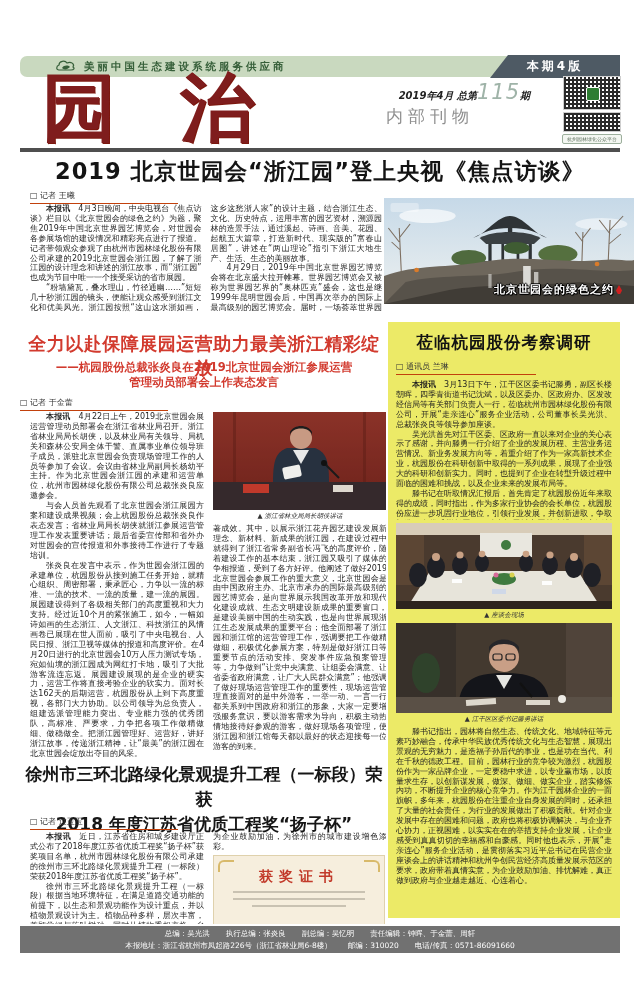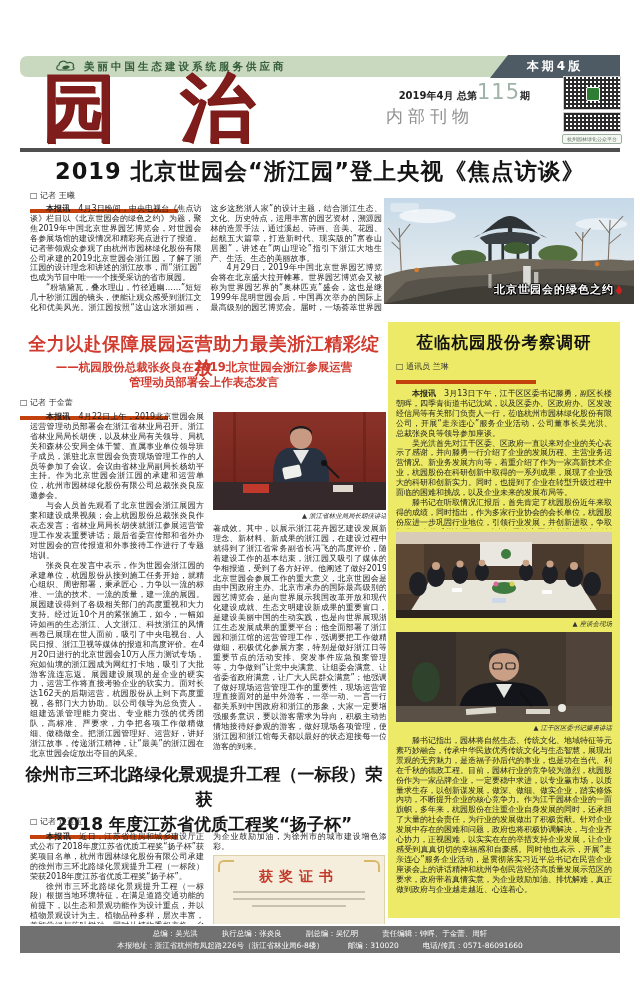--- a/index.html
+++ b/index.html
@@ -11,42 +11,42 @@
   .logo{margin-left:36px;width:20px;height:15px;flex:0 0 auto;}
   .slogan{margin-left:8px;font-size:10.5px;font-weight:bold;color:#37603a;letter-spacing:3px;}
   .badge{position:absolute;right:0;top:-1px;width:130px;height:23px;background:#4e5a64;color:#fff;
          display:flex;align-items:center;justify-content:center;font-size:12px;font-weight:bold;
          letter-spacing:3px;clip-path:polygon(18px 0,100% 0,100% 100%,0 100%);}
   
   .mast-title{position:absolute;left:42px;top:70px;font-family:"DejaVu Serif","Liberation Serif",serif;
           font-size:74px;line-height:74px;font-weight:bold;color:#7f1d1d;letter-spacing:64px;
           white-space:nowrap;text-shadow:1px 1px 0 #7c170d;}
   .issue{position:absolute;left:330px;top:80px;width:200px;text-align:right;}
-  .issue-line{font-size:10px;font-weight:bold;color:#222;}
+  .issue-line{font-size:10px;font-weight:bold;color:#222;font-style:italic;}
   .issue-num{font-size:21px;font-weight:normal;color:#9fb3a8;letter-spacing:1px;}
   .pub-type{font-size:17px;color:#8f8f8f;letter-spacing:5px;margin-top:1px;text-align:center;}
   .org-row{position:absolute;left:250px;top:112px;width:268px;display:flex;align-items:center;
            justify-content:flex-end;gap:5px;}
   .org-main{font-size:9px;font-weight:bold;white-space:nowrap;}
   .org-role{font-size:9px;font-weight:bold;}
   .co-orgs{font-size:5.5px;line-height:7px;color:#555;text-align:left;}
   .qr-block{position:absolute;left:562px;top:76px;width:60px;}
   .qr{width:56px;margin:0 auto;background:#fff;border:1px solid #cfcfcf;position:relative;
       background-image:repeating-linear-gradient(0deg,#2b2b2b 0 2px,transparent 2px 4px),
                        repeating-linear-gradient(90deg,#2b2b2b 0 2px,#ffffff 2px 4px);}
   .qr1{height:32px;}  .qr2{height:18px;margin-top:2px;}
   .qr-logo{position:absolute;left:50%;top:50%;width:12px;height:12px;margin:-6px 0 0 -6px;
            background:#2e7d32;border:1px solid #fff;border-radius:2px;}
   .qr-caption{margin-top:2px;border:1px solid #9caf9c;border-radius:2px;font-size:5px;
               color:#5c6e5c;text-align:center;padding:1px 0;background:#f4f7f2;}
   .rule{position:absolute;left:20px;top:148px;width:600px;height:4px;background:#4f4f4f;}
   
   .a1-head{position:absolute;left:20px;top:156px;width:600px;text-align:center;font-size:22.5px;
            font-weight:bold;color:#141414;letter-spacing:1px;}
-  .byline{font-size:8px;color:#333;padding-bottom:8px;border-bottom:4px solid #c2410c;}
+  .byline{font-size:8px;color:#333;padding-bottom:2px;border-bottom:1px solid #c2410c;}
   .a1-byline{position:absolute;left:30px;top:190px;width:148px;}
   .a1-body{position:absolute;left:30px;top:204px;width:352px;height:118px;column-count:2;
            column-gap:9px;overflow:hidden;}
   .news p{margin:0;text-indent:2em;font-size:8px;line-height:1.24;text-align:justify;color:#1f1f1f;}
   .news p b{font-weight:bold;}
   .photoA{position:absolute;left:384px;top:198px;width:250px;height:106px;}
   .photoA svg{display:block;width:100%;height:100%;}
   .photoA-cap{position:absolute;right:12px;bottom:7px;font-size:11px;font-weight:bold;color:#fff;
       text-shadow:-1px 0 #000,1px 0 #000,0 -1px #000,0 1px #000,1px 1px 1px #000;letter-spacing:1px;}
   .cap-mark{display:inline-block;width:6px;height:9px;background:#d01f1f;margin-left:2px;
@@ -55,21 +55,21 @@
   .m-head{position:absolute;left:20px;top:332px;width:368px;text-align:center;font-size:18px;
           font-weight:bold;color:#d23a2e;letter-spacing:0.5px;}
   .m-sub{position:absolute;left:20px;top:360px;width:368px;text-align:center;font-size:11.5px;
          font-weight:bold;color:#d23a2e;line-height:15px;}
   .m-byline{position:absolute;left:20px;top:397px;width:148px;}
   .m-cols{position:absolute;left:30px;top:412px;width:356px;height:346px;display:flex;gap:9px;
           overflow:hidden;}
   .m-col{width:174px;flex:0 0 auto;}
   .photoB{width:174px;height:98px;}
   .photoB svg{display:block;width:100%;height:100%;}
-  .photo-cap{font-size:6.5px;font-style:italic;color:#333;text-align:right;margin:2px 0 3px;}
+  .photo-cap{font-size:6.5px;font-style:italic;color:#333;text-align:center;margin:2px 0 3px;}
   
   .aw-head{position:absolute;left:20px;top:762px;width:368px;text-align:center;font-size:17px;
            font-weight:bold;color:#161616;line-height:25px;}
   .aw-byline{position:absolute;left:30px;top:816px;width:148px;}
   .aw-cols{position:absolute;left:30px;top:832px;width:356px;height:92px;display:flex;gap:9px;
            overflow:hidden;}
   .aw-col{width:174px;flex:0 0 auto;}
   .no-indent{text-indent:0 !important;}
   .cert{margin-top:3px;width:172px;height:72px;background:#f6eedd;border:1px solid #dfd1ac;
         position:relative;text-align:center;box-sizing:border-box;padding-top:12px;}
@@ -88,21 +88,21 @@
           letter-spacing:1px;}
   .v-byline{margin-top:7px;width:140px;}
   .v-text{margin-top:5px;height:140px;overflow:hidden;}
   .photoC{width:216px;height:86px;margin-top:3px;}
   .photoD{width:216px;height:90px;}
   .photoC svg,.photoD svg{display:block;width:100%;height:100%;}
   .v-text2{height:170px;overflow:hidden;}
   
   .footer{position:absolute;left:20px;top:926px;width:600px;height:27px;background:#717171;
           color:#fff;display:flex;flex-direction:column;justify-content:center;gap:2px;}
-  .f-line{display:flex;justify-content:center;gap:24px;font-size:7.5px;white-space:nowrap;}
+  .f-line{display:flex;justify-content:center;gap:16px;font-size:7.5px;white-space:nowrap;}
 </style>
 </head>
 <body>
 
 <div class="page">
 
   <div class="topbar">
     <svg class="logo" viewBox="0 0 20 15">
       <path d="M3 11 C0 11 0 7 3 6 C3 2 9 1 11 4 C15 2 19 5 17 8 C19 9 18 11 15 11 Z" fill="none" stroke="#37603a" stroke-width="1.2"></path>
       <path d="M6 9 C8 6 12 6 14 8 C11 11 8 11 6 9 Z" fill="#37603a"></path>

